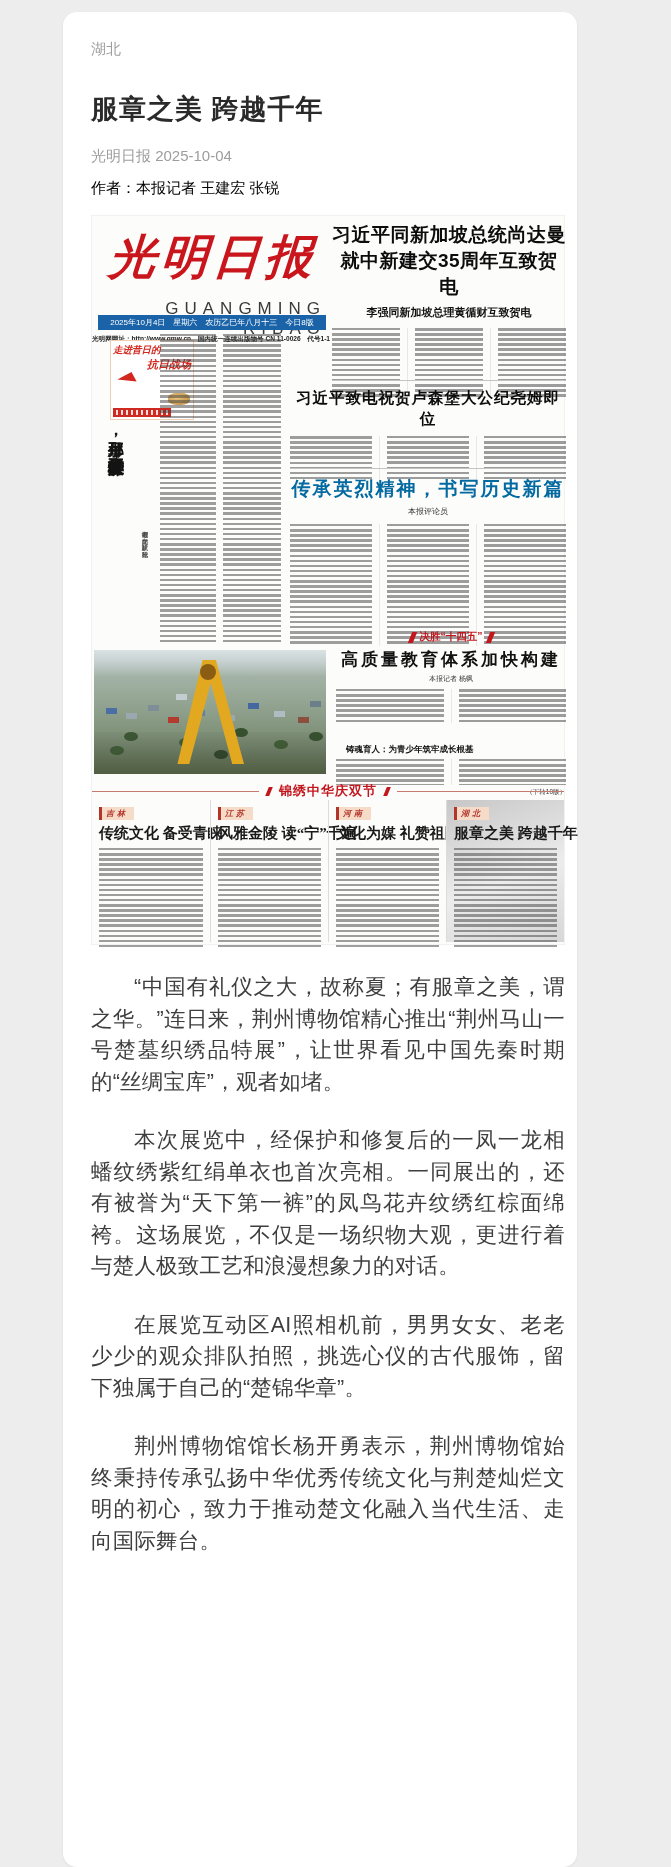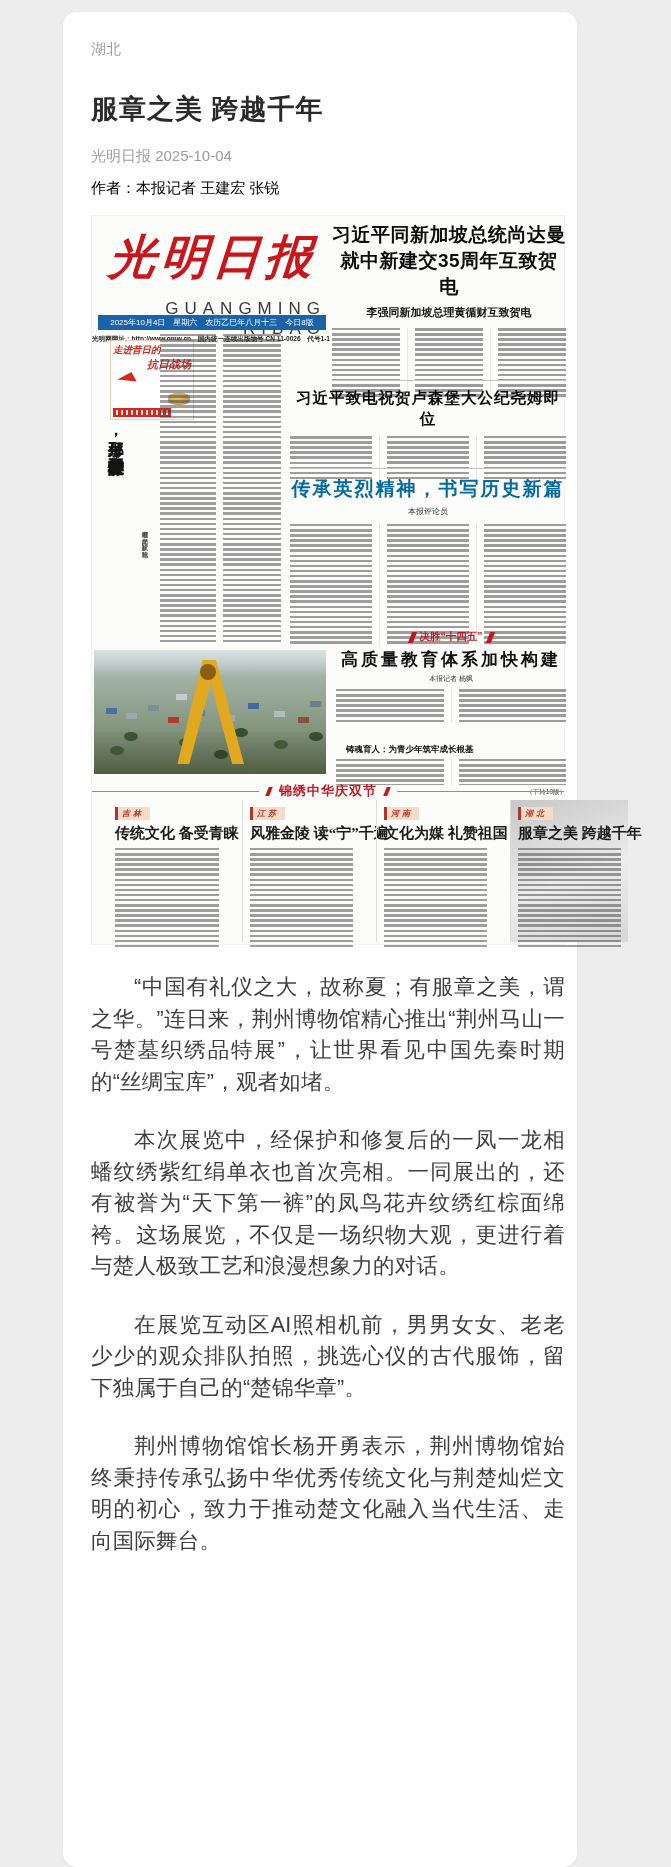--- a/index.html
+++ b/index.html
@@ -95,21 +95,21 @@
         letter-spacing:3px; text-align:center; color:#111; margin-top:4px; }
   .np-edu .by { font-size:7px; text-align:center; margin-top:3px; color:#333; }
   .np-edu .subh { font-size:8.5px; font-weight:900; color:#111; margin-top:21px; text-align:left; padding-left:10px; }
   .np-edu .note { font-size:6.5px; color:#333; text-align:right; margin-top:3px; }
 
   .banner-row { position:absolute; left:0; right:0; top:566px; display:flex; align-items:center; gap:8px; }
   .banner-row .line { flex:1; height:1px; background:#c47b6e; }
   .banner-row .t { color:#c3171e; font-weight:900; font-size:13px; letter-spacing:1px; }
 
   .fcols { position:absolute; left:0; right:0; top:584px; height:142px; display:flex; }
-  .fcol { width:25%; padding:2px 7px 4px 7px;margin-left:16px; }
+  .fcol { width:25%; padding:2px 7px 4px 7px; }
   .fcol + .fcol { border-left:1px solid #dcdcdc; }
   .fcol.hl { background:linear-gradient(160deg,#c7c7c7,#ececec 55%,#d7d7d7); }
   .region { display:inline-block; background:#f6dcc8; color:#b3352a; border-left:3px solid #b3352a;
         font-size:8px; font-weight:700; letter-spacing:3px; padding:1px 6px 1px 4px;
         font-family:"Liberation Serif","DejaVu Serif",serif; font-style:italic; }
   .fcol .h { font-family:"Liberation Serif","DejaVu Serif",serif; font-weight:700; font-size:15px;
         color:#1a1a1a; text-align:center; margin-top:4px; white-space:nowrap; }
   .fcol .body { height:100px; margin-top:5px; }
 
   

